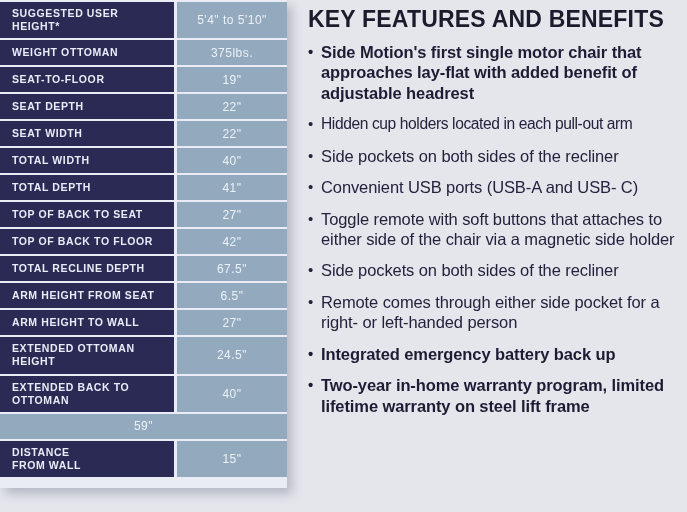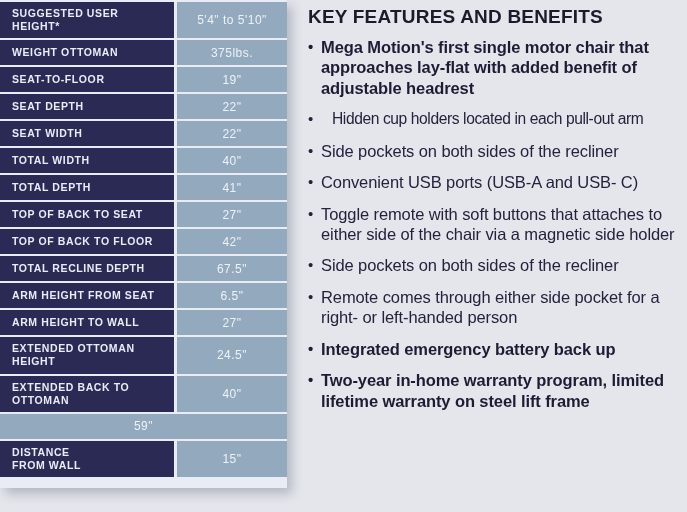--- a/index.html
+++ b/index.html
@@ -51,21 +51,21 @@
     letter-spacing:0.5px;
     display:flex; align-items:center; justify-content:center;
     text-align:center;
   }
   
   .features {
     position:absolute; left:308px; top:6px;
     width:374px;
   }
   .features-title {
-    font-size:19px;
+    font-size:23px;
     font-weight:bold;
     color:#1b1b2c;
     letter-spacing:0.2px;
     margin:0 0 9px 0;
   }
   .feature-item {
     display:flex;
     color:#23233d;
     font-size:16.5px;
     line-height:1.24;
@@ -79,21 +79,20 @@
     line-height:1.35;
   }
   .feature-item .feature-text { flex:1; }
   .feature-item.bold {
     font-weight:bold;
     color:#1c1c34;
   }
   .feature-item.condensed .feature-text {
     font-size:15.6px;
     letter-spacing:-0.4px;
-    margin-left:11px;
   }
 </style>
 </head>
 <body>
 
 <div class="page">
 
   <div class="spec-table">
     <div class="spec-row">
       <div class="spec-label">SUGGESTED USER
@@ -162,21 +161,21 @@
 FROM WALL</div>
       <div class="spec-value">15"</div>
     </div>
   </div>
 
   <div class="features">
     <h2 class="features-title">KEY FEATURES AND BENEFITS</h2>
 
     <div class="feature-item bold">
       <span class="bullet">•</span>
-      <span class="feature-text">Mega Motion's first single motor chair that approaches lay-flat with added benefit of adjustable headrest</span>
+      <span class="feature-text">Side Motion's first single motor chair that approaches lay-flat with added benefit of adjustable headrest</span>
     </div>
     <div class="feature-item condensed">
       <span class="bullet">•</span>
       <span class="feature-text">Hidden cup holders located in each pull-out arm</span>
     </div>
     <div class="feature-item">
       <span class="bullet">•</span>
       <span class="feature-text">Side pockets on both sides of the recliner</span>
     </div>
     <div class="feature-item">

